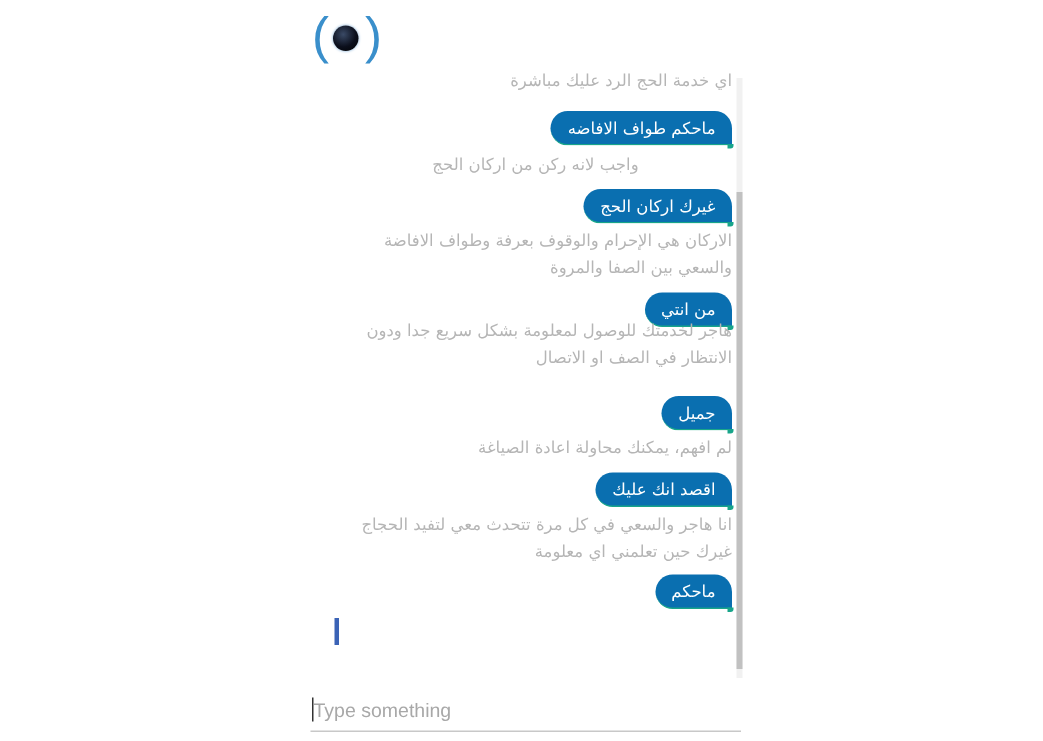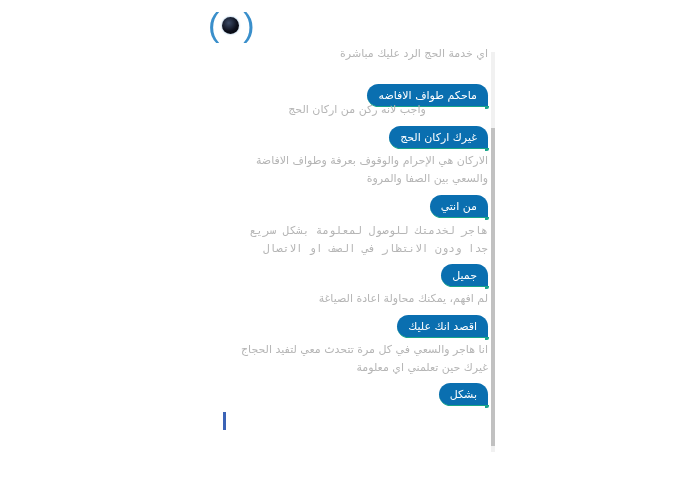--- a/index.html
+++ b/index.html
@@ -127,65 +127,69 @@
     <span class="paren">(</span>
     <span class="dot"></span>
     <span class="paren">)</span>
   </div>
 
   <div>
     <div class="msg bot" style="top:45px;">
       <span>اي خدمة الحج الرد عليك مباشرة</span>
     </div>
 
-    <div class="msg user" style="top:84px;">
+    <div class="msg user" style="top:74px;">
       <span>ماحكم طواف الافاضه</span>
     </div>
 
     <div class="msg bot" style="top:101px;text-align:center;">
       <span>واجب لانه ركن من اركان الحج</span>
     </div>
 
     <div class="msg user" style="top:126px;">
       <span>غيرك اركان الحج</span>
     </div>
 
     <div class="msg bot" style="top:152px; width:250px;">
       <span>الاركان هي الإحرام والوقوف بعرفة وطواف الافاضة والسعي بين الصفا والمروة</span>
     </div>
 
     <div class="msg user" style="top:195px;">
       <span>من انتي</span>
     </div>
 
-    <div class="msg bot" style="top:222px; width:250px;font-family:Liberation Mono, monospace;">
+    <div class="msg bot" style="top:212px; width:250px;">
       <span>هاجر لخدمتك للوصول لمعلومة بشكل سريع جدا ودون الانتظار في الصف او الاتصال</span>
     </div>
 
     <div class="msg user" style="top:264px;">
       <span>جميل</span>
     </div>
 
     <div class="msg bot" style="top:290px;">
       <span>لم افهم، يمكنك محاولة اعادة الصياغة</span>
     </div>
 
     <div class="msg user" style="top:315px;">
       <span>اقصد انك عليك</span>
     </div>
 
     <div class="msg bot" style="top:341px; width:250px;">
       <span>انا هاجر والسعي في كل مرة تتحدث معي لتفيد الحجاج غيرك حين تعلمني اي معلومة</span>
     </div>
 
     <div class="msg user" style="top:383px;">
-      <span>بشكل</span>
+      <span>ماحكم</span>
     </div>
 
     <div class="msg bot latest" style="top:410px; width:250px;">
       <span class="bar"></span>
     </div>
   </div>
 
   <div class="scroll-track"></div>
   <div class="scroll-thumb"></div>
 
+  <div class="input-area">
+    <span class="caret"></span>
+    <input type="text" placeholder="Type something" style="">
+  </div>
 </div>
 
 </body></html>

